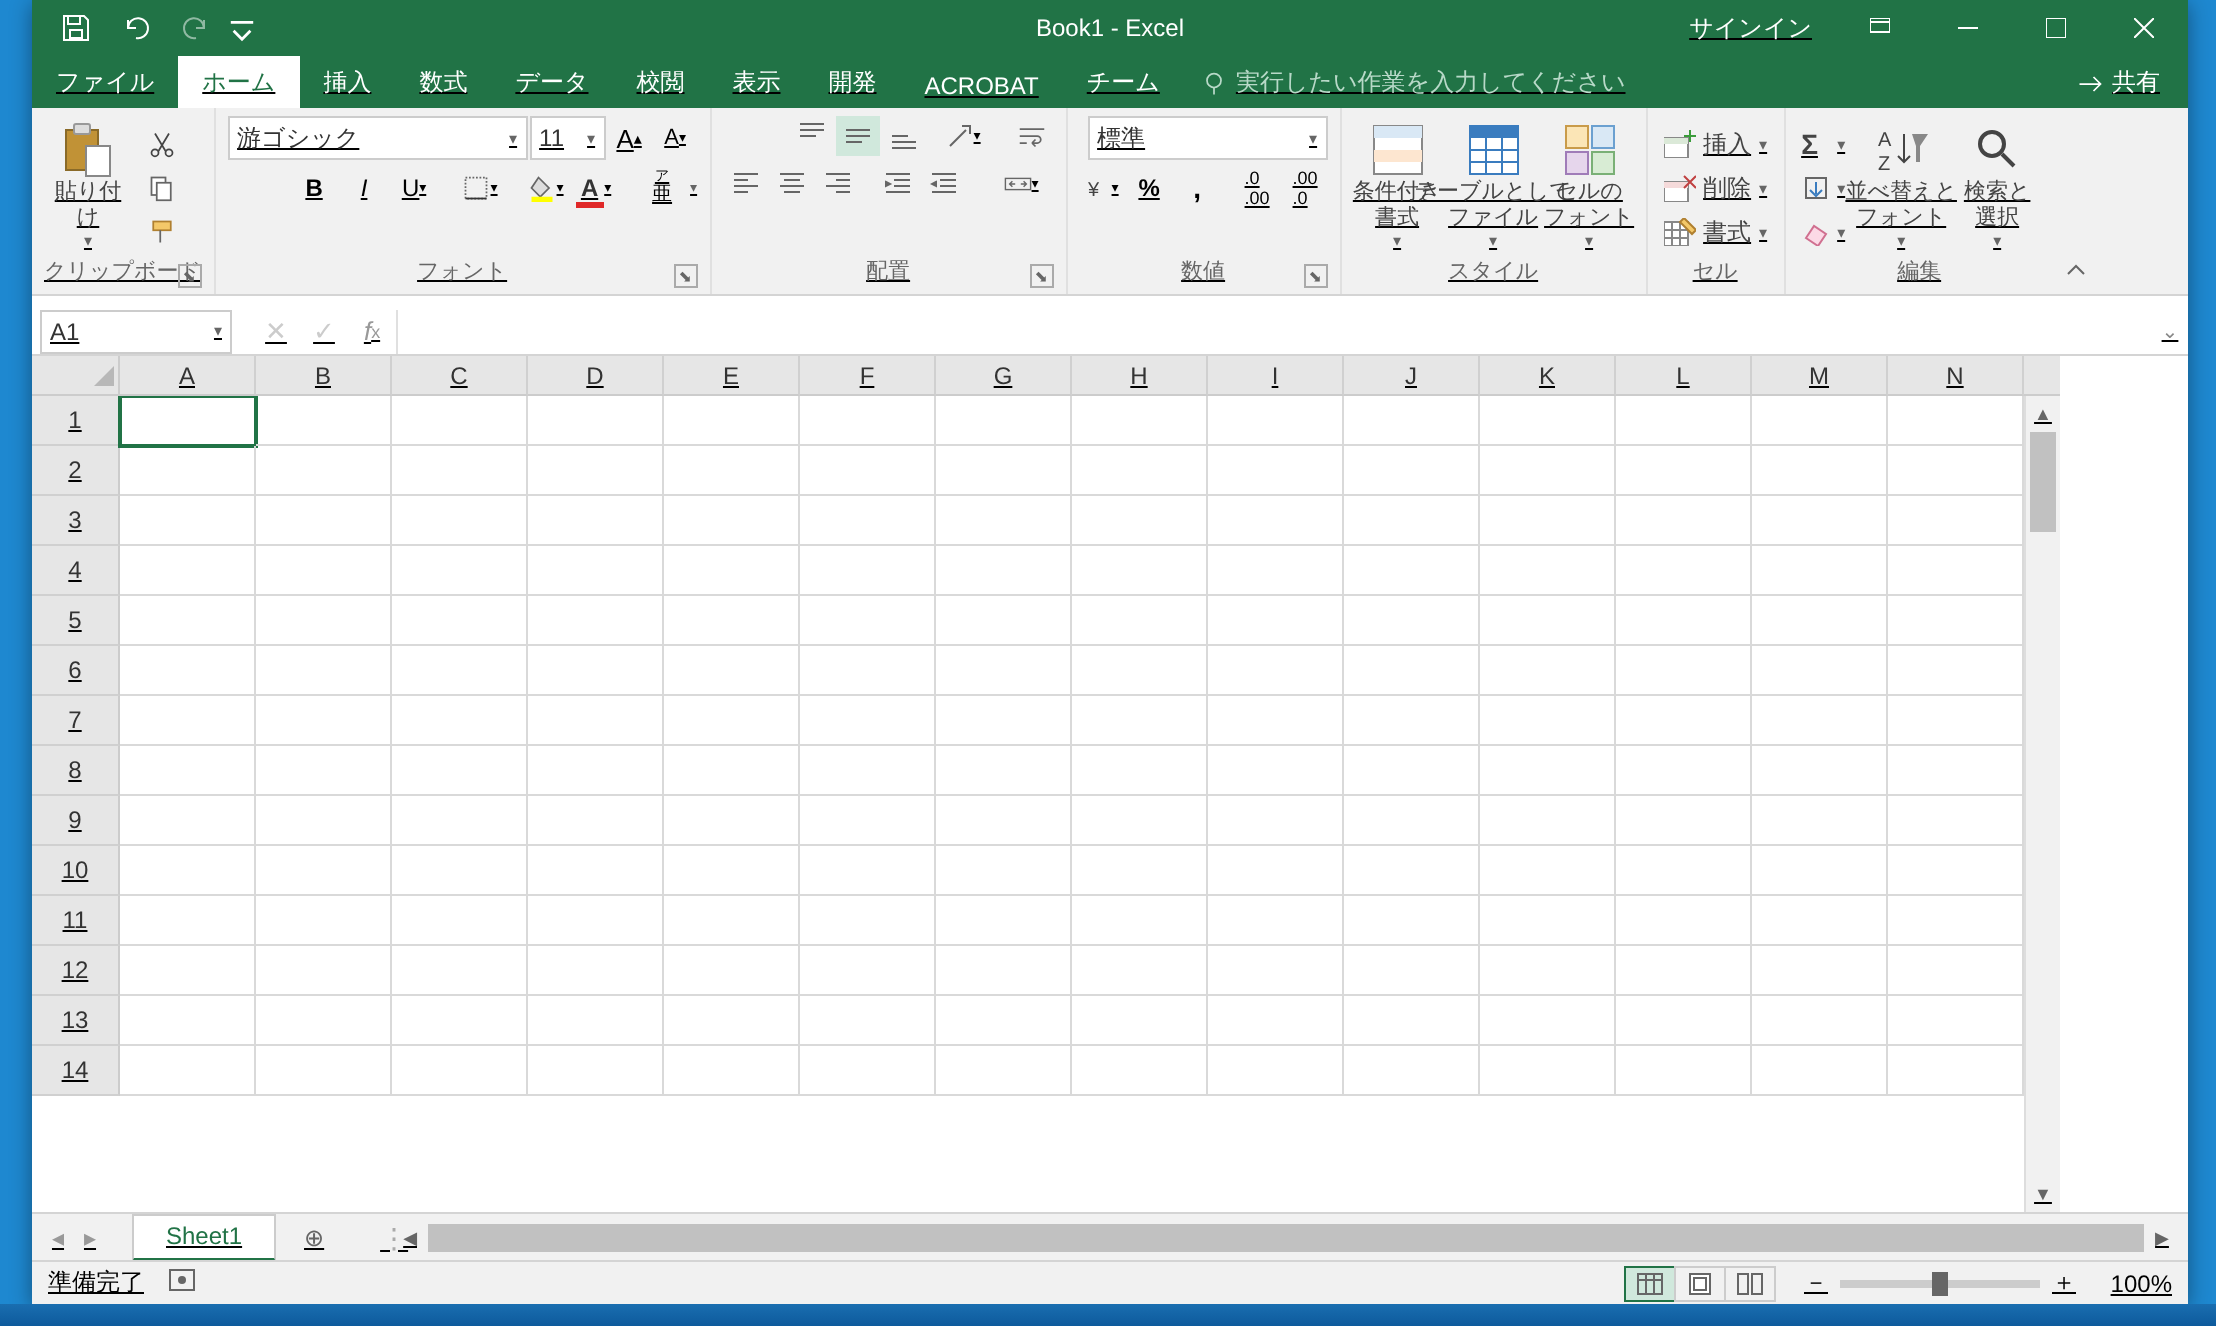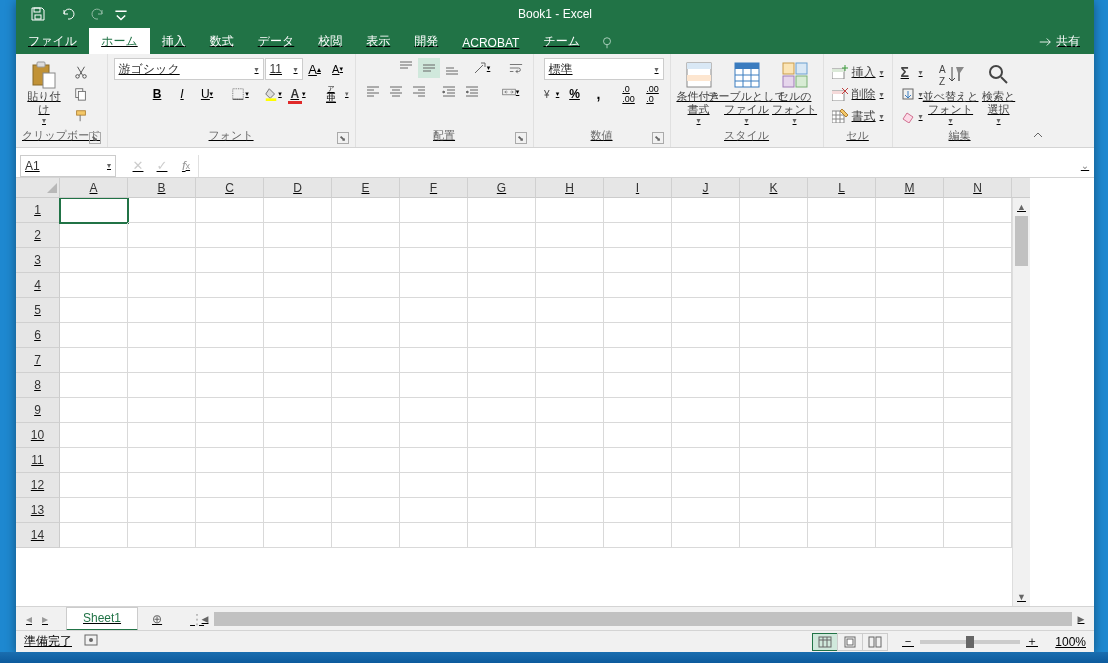--- a/index.html
+++ b/index.html
@@ -116,38 +116,63 @@
             <path d="M12 4v4H8" fill="none" stroke="#fff"></path>
           </svg>
         </div>
       <div class="qat-btn" style="width:14px">
           <svg viewBox="0 0 10 10">
             <path d="M1 3h8M2 6l3 3 3-3" stroke="#fff" fill="none"></path>
           </svg>
         </div>
     </div>
     <div class="title-center">Book1 - Excel</div>
+    <div class="title-right">
+      <div class="signin">サインイン</div>
+      <div class="win-btn">
+          <svg viewBox="0 0 10 10">
+            <rect x="0" y="0" width="10" height="7" stroke="#fff"></rect>
+            <path d="M0 2h10" stroke="#fff"></path>
+          </svg>
+        </div>
+      <div class="win-btn">
+          <svg viewBox="0 0 10 10">
+            <path d="M0 5h10" stroke="#fff"></path>
+          </svg>
+        </div>
+      <div class="win-btn">
+          <svg viewBox="0 0 10 10">
+            <rect x="0" y="0" width="10" height="10"></rect>
+          </svg>
+        </div>
+      <div class="win-btn">
+          <svg viewBox="0 0 10 10">
+            <path d="M0 0l10 10M10 0L0 10" stroke="#fff"></path>
+          </svg>
+        </div>
+    </div>
   </div>
 
   <div class="tabbar">
     <div class="tab file">ファイル</div>
     <div class="tab active">ホーム</div>
     <div class="tab">挿入</div>
     <div class="tab">数式</div>
     <div class="tab">データ</div>
     <div class="tab">校閲</div>
     <div class="tab">表示</div>
     <div class="tab">開発</div>
     <div class="tab">ACROBAT</div>
     <div class="tab">チーム</div>
     <div class="tell">
         <svg viewBox="0 0 16 16">
           <circle cx="8" cy="6" r="4" fill="none" stroke="#b8d9c8"></circle>
           <path d="M8 10v4" stroke="#b8d9c8"></path>
         </svg>
+        <span>実行したい作業を入力してください</span>
       </div>
     <div class="share">
         <svg viewBox="0 0 16 16">
           <path d="M10 4l4 4-4 4M2 8h12" stroke="#fff" fill="none"></path>
         </svg>
         <span>共有</span>
       </div>
   </div>
 
   <div class="ribbon">

